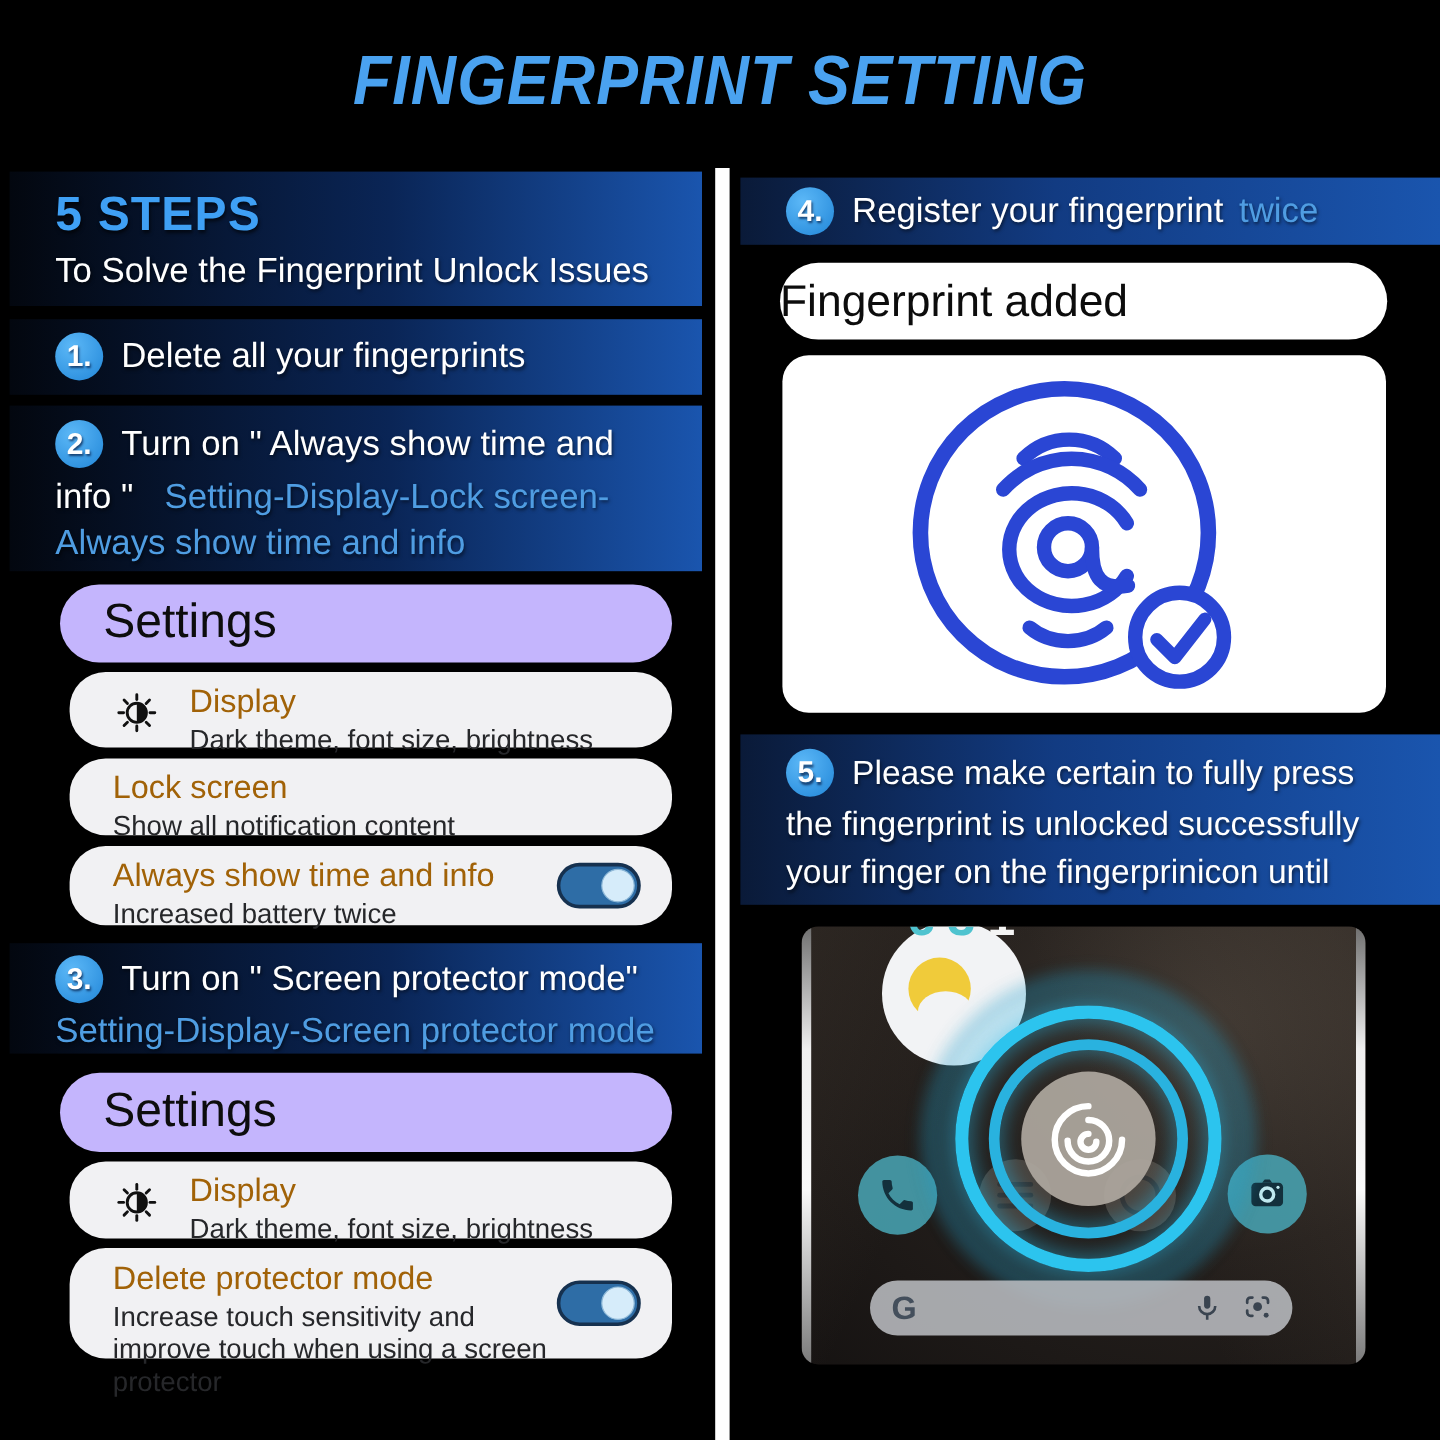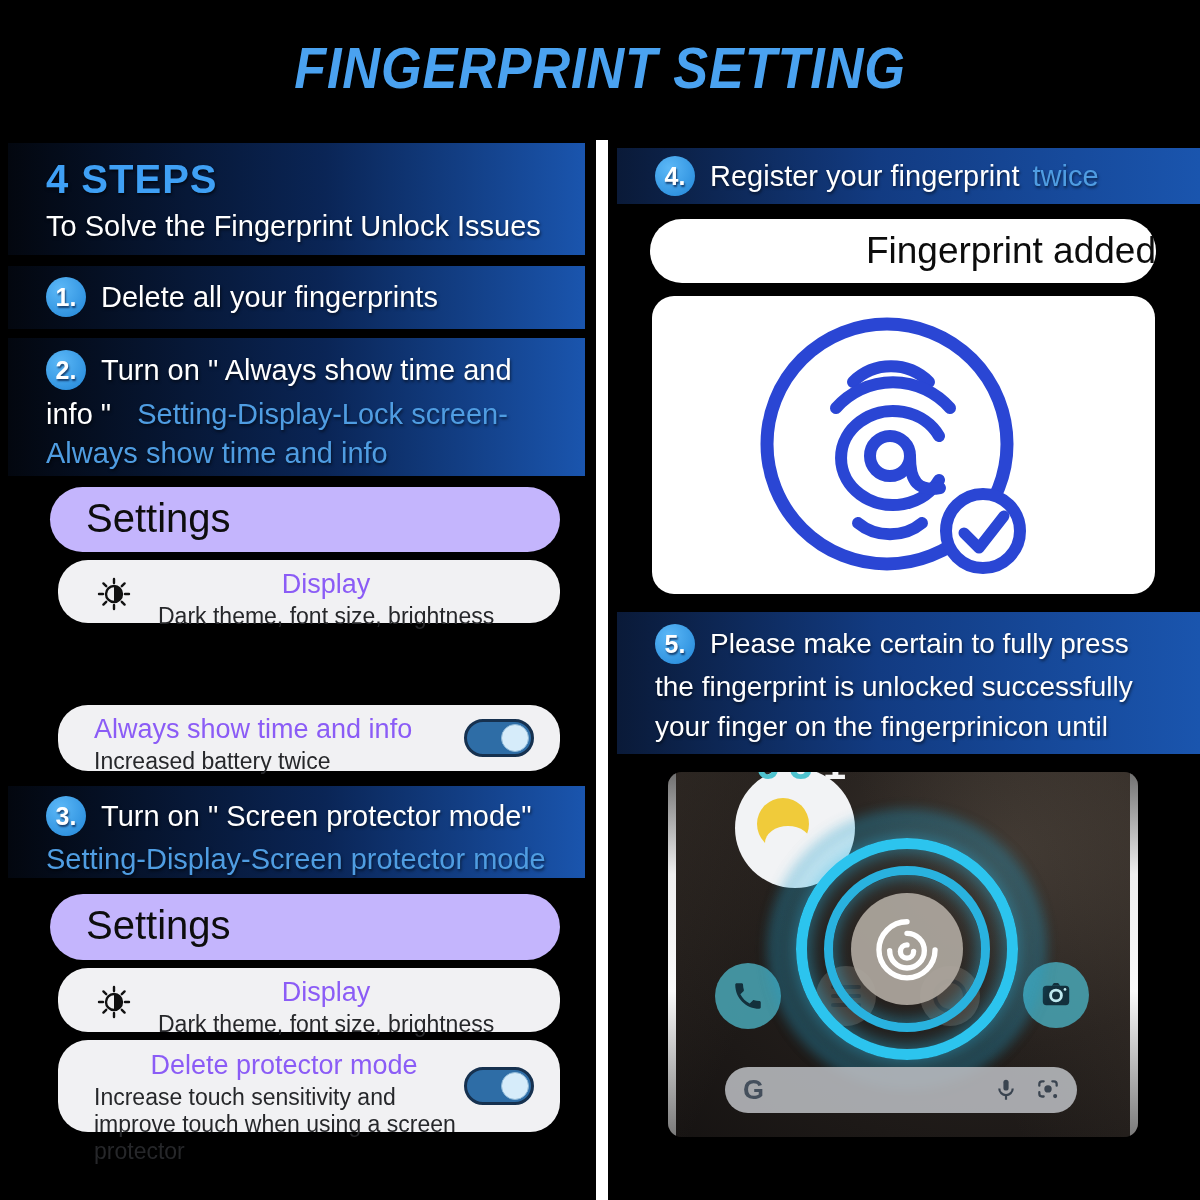--- a/index.html
+++ b/index.html
@@ -27,37 +27,37 @@
          text-shadow:1px 2px 2px rgba(0,20,60,.7);}
 
   .intro-head{font-size:40px;font-weight:bold;color:#3fa0f5;letter-spacing:1px;
               padding-top:14px;text-shadow:1px 2px 3px rgba(0,0,0,.6);}
   .intro-sub{font-size:29px;color:#fff;margin-top:8px;text-shadow:1px 2px 3px rgba(0,0,0,.55);}
 
   
   .pill{position:absolute;background:#c4b5fd;border-radius:33px;box-sizing:border-box;color:#111;}
   .pill-title{font-size:40px;color:#0d0d0d;padding:9px 0 0 36px;}
   .row{position:absolute;background:#f1f1f3;border-radius:30px;box-sizing:border-box;color:#111;}
-  .row-title{font-size:27px;color:#8b5cf6;text-align:center;}
+  .row-title{font-size:27px;color:#a16207;}
   .row-sub{font-size:23px;color:#26272a;margin-top:3px;}
   .row-text{position:absolute;left:36px;top:9px;}
   .row-text.icon-indent{left:100px;}
   .disp-icon{position:absolute;left:38px;top:16px;width:36px;height:36px;}
 
   
   .toggle{position:absolute;right:26px;top:50%;transform:translateY(-50%);
           width:70px;height:38px;border-radius:19px;background:#2e6da6;
           border:3px solid #16314f;box-sizing:border-box;}
   .toggle .knob{position:absolute;right:2px;top:2px;width:28px;height:28px;border-radius:50%;
           background:#d6ecfa;border:1px solid #8fb9d8;box-sizing:border-box;}
 
   
   .divider{position:absolute;left:596px;top:140px;width:12px;height:1060px;background:#fff;}
   .added-pill{position:absolute;left:650px;top:219px;width:506px;height:64px;border-radius:32px;
-              background:#fff;text-align:right;font-size:37px;color:#0c0c0c;line-height:64px;}
+              background:#fff;text-align:left;font-size:37px;color:#0c0c0c;line-height:64px;}
   .fp-card{position:absolute;left:652px;top:296px;width:503px;height:298px;border-radius:22px;
            background:#fff;}
 
   
   .phone{position:absolute;left:668px;top:772px;width:470px;height:365px;border-radius:14px;
          background:#141110;overflow:hidden;}
   .wallpaper{position:absolute;inset:0;
      background:
        linear-gradient(115deg, rgba(90,78,66,.25) 0%, rgba(0,0,0,0) 30%),
        linear-gradient(245deg, rgba(120,105,90,.18) 5%, rgba(0,0,0,0) 45%),
@@ -100,21 +100,21 @@
   .sb-ic{margin-right:16px;display:flex;}
 </style>
 </head>
 <body>
 
 <div class="canvas">
 
   <div class="title">FINGERPRINT SETTING</div>
 
   <div class="band" style="top:143px;height:112px;">
-    <div class="intro-head">4 STEPS</div>
+    <div class="intro-head">5 STEPS</div>
     <div class="intro-sub">To Solve the Fingerprint Unlock Issues</div>
   </div>
 
   <div class="band" style="top:266px;height:63px;">
     <div class="step-line" style="padding-top:11px;">
       <span class="badge">1.</span>
       <span>Delete all your fingerprints</span>
     </div>
   </div>
 
@@ -148,20 +148,26 @@
       </g>
       <circle cx="18" cy="18" r="8" fill="none" stroke="#111" stroke-width="2.4"></circle>
       <path d="M18 10 a8 8 0 0 1 0 16 Z" fill="#111"></path>
     </svg>
     <div class="row-text icon-indent">
       <div class="row-title">Display</div>
       <div class="row-sub">Dark theme, font size, brightness</div>
     </div>
   </div>
 
+  <div class="row" style="left:58px;top:632px;width:502px;height:64px;">
+    <div class="row-text">
+      <div class="row-title">Lock screen</div>
+      <div class="row-sub">Show all notification content</div>
+    </div>
+  </div>
 
   <div class="row" style="left:58px;top:705px;width:502px;height:66px;">
     <div class="row-text">
       <div class="row-title">Always show time and info</div>
       <div class="row-sub">Increased battery twice</div>
     </div>
     <div class="toggle">
         <div class="knob"></div>
       </div>
   </div>

